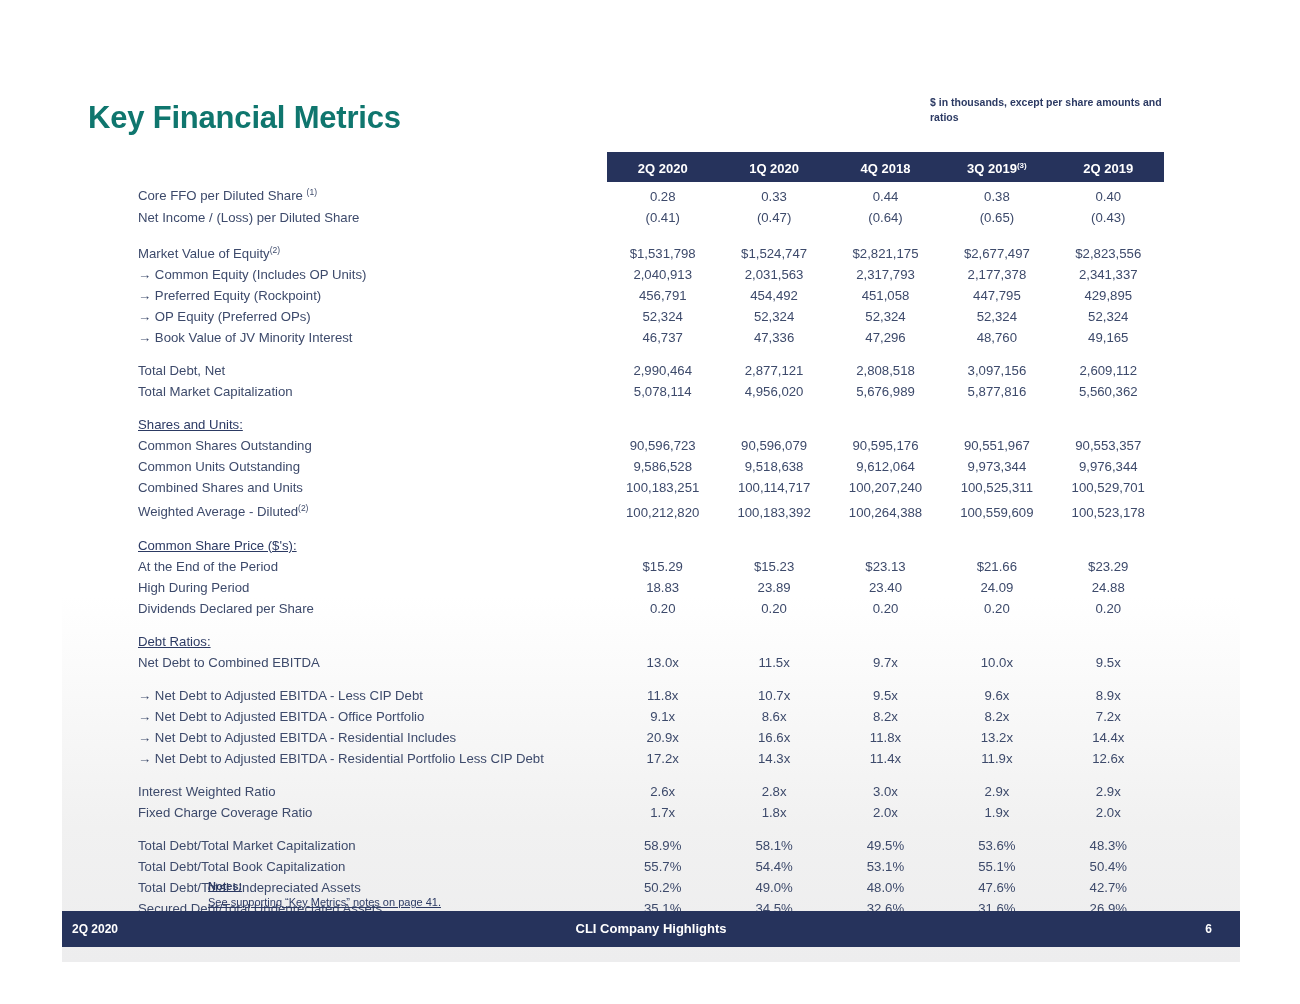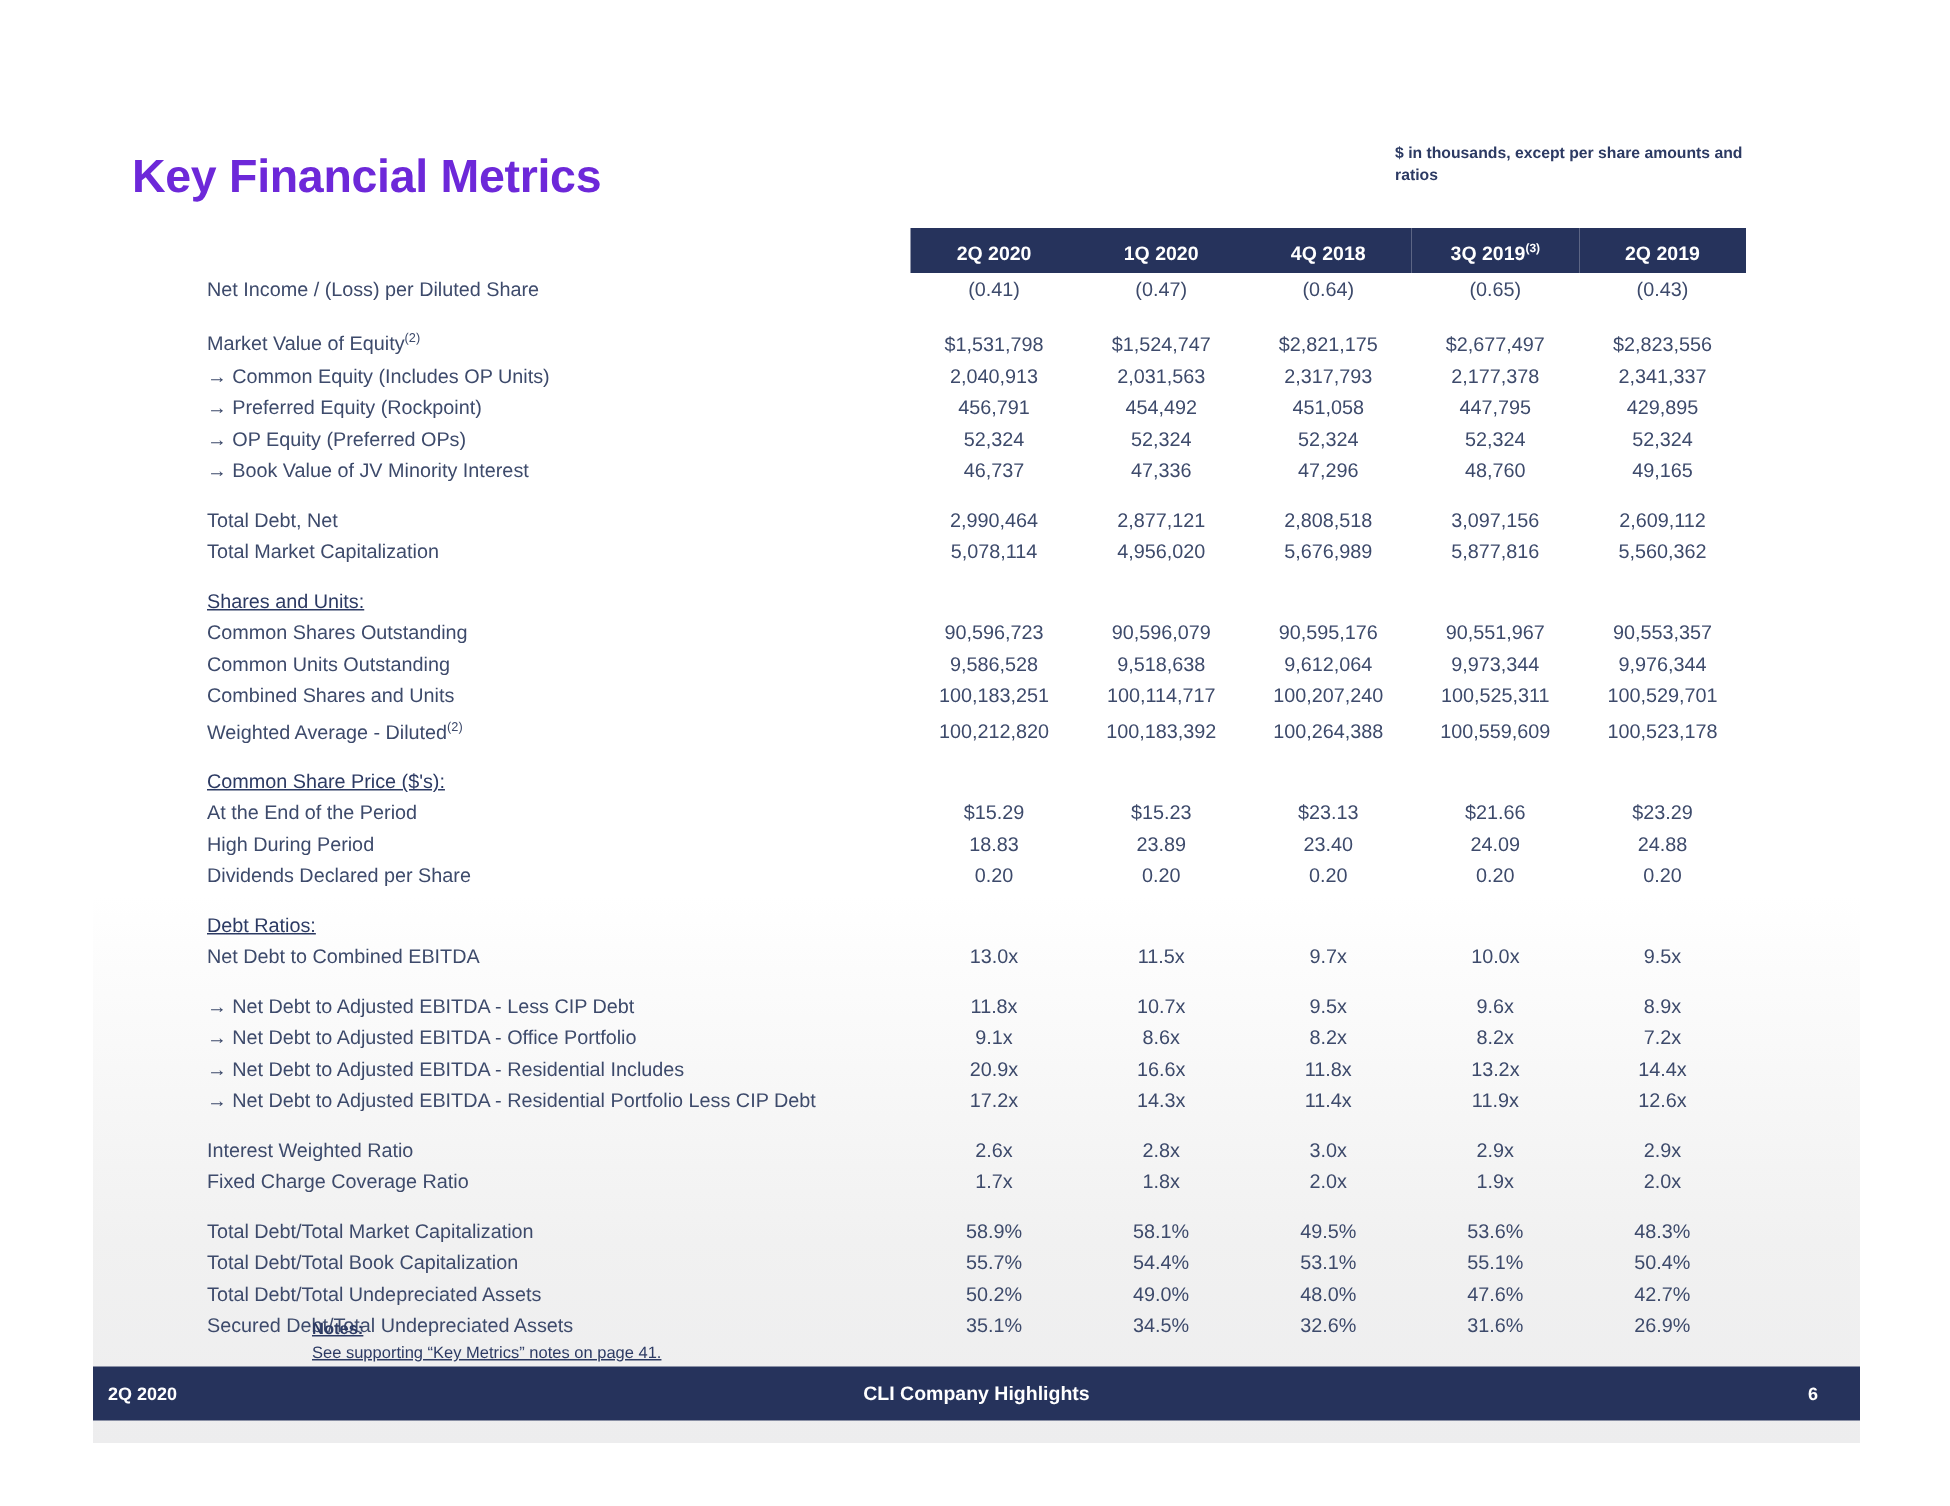--- a/index.html
+++ b/index.html
@@ -30,21 +30,21 @@
     height: 962px;
     background: linear-gradient(180deg,#ffffff 0%,#ffffff 62%,#f1f1f1 86%,#ededee 100%);
   }
 
   .title {
     position: absolute;
     left: 88px;
     top: 100px;
     font-size: 31px;
     font-weight: bold;
-    color: #6d28d9;
+    color: #0f766e;
     letter-spacing: -0.2px;
   }
 
   .units-caption {
     position: absolute;
     left: 930px;
     top: 95px;
     width: 262px;
     text-align: left;
     font-size: 10.5px;
@@ -205,20 +205,28 @@
           <th class="hdr-label"></th>
         <th class="hdr-cell"><span>2Q 2020</span></th>
             <th class="hdr-cell"><span>1Q 2020</span></th>
             <th class="hdr-cell"><span>4Q 2018</span></th>
             <th class="hdr-cell"><span>3Q 2019</span><span class="sup">(3)</span></th>
             <th class="hdr-cell"><span>2Q 2019</span></th>
           </tr>
       </thead>
       <tbody id="tbody">
           <tr class="data-row">
+            <td class="lbl"><span>Core FFO per Diluted Share </span><span class="sup">(1)</span></td>
+            <td class="num">0.28</td>
+            <td class="num">0.33</td>
+            <td class="num">0.44</td>
+            <td class="num">0.38</td>
+            <td class="num">0.40</td>
+          </tr>
+          <tr class="data-row">
             <td class="lbl"><span>Net Income / (Loss) per Diluted Share</span></td>
             <td class="num">(0.41)</td>
             <td class="num">(0.47)</td>
             <td class="num">(0.64)</td>
             <td class="num">(0.65)</td>
             <td class="num">(0.43)</td>
           </tr>
           <tr class="gap">
             <td colspan="6"></td>
           </tr>

